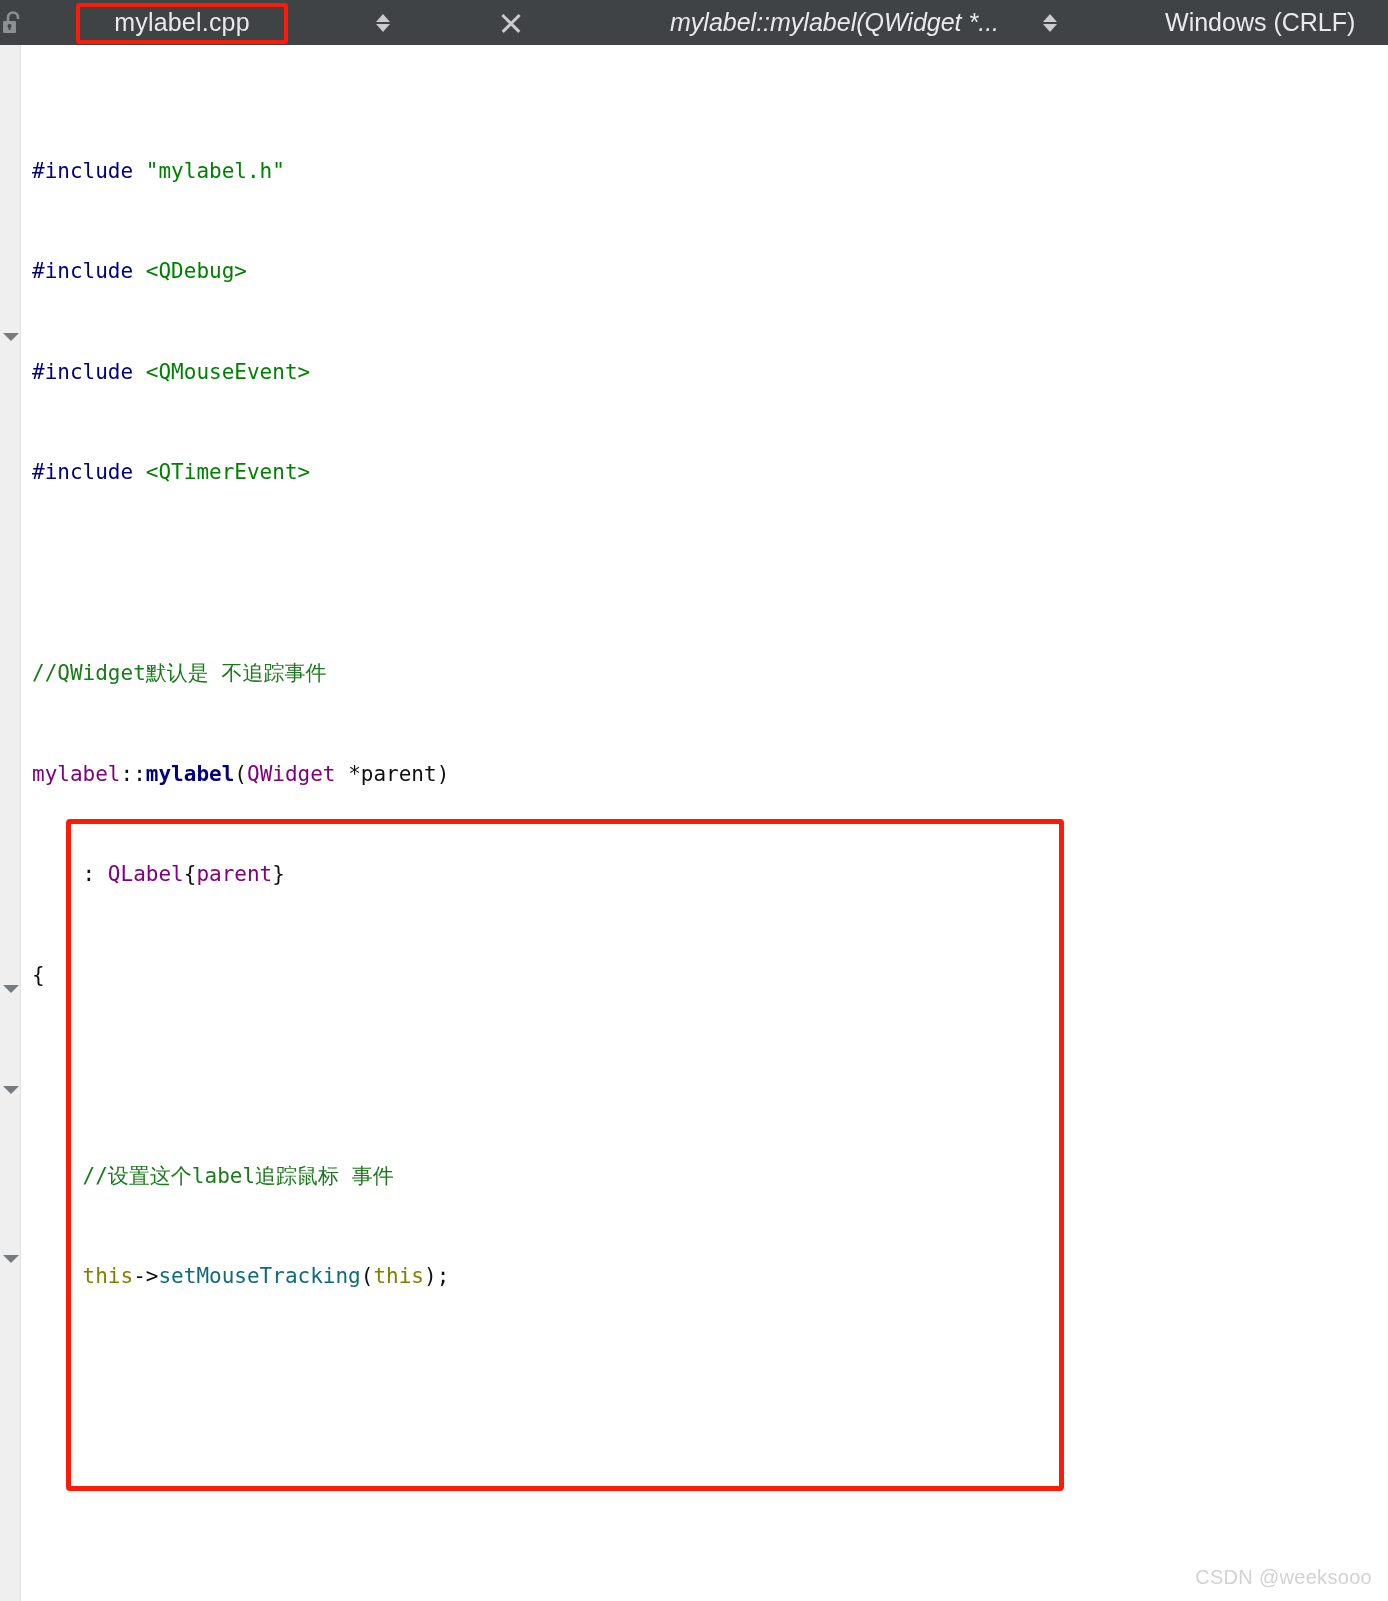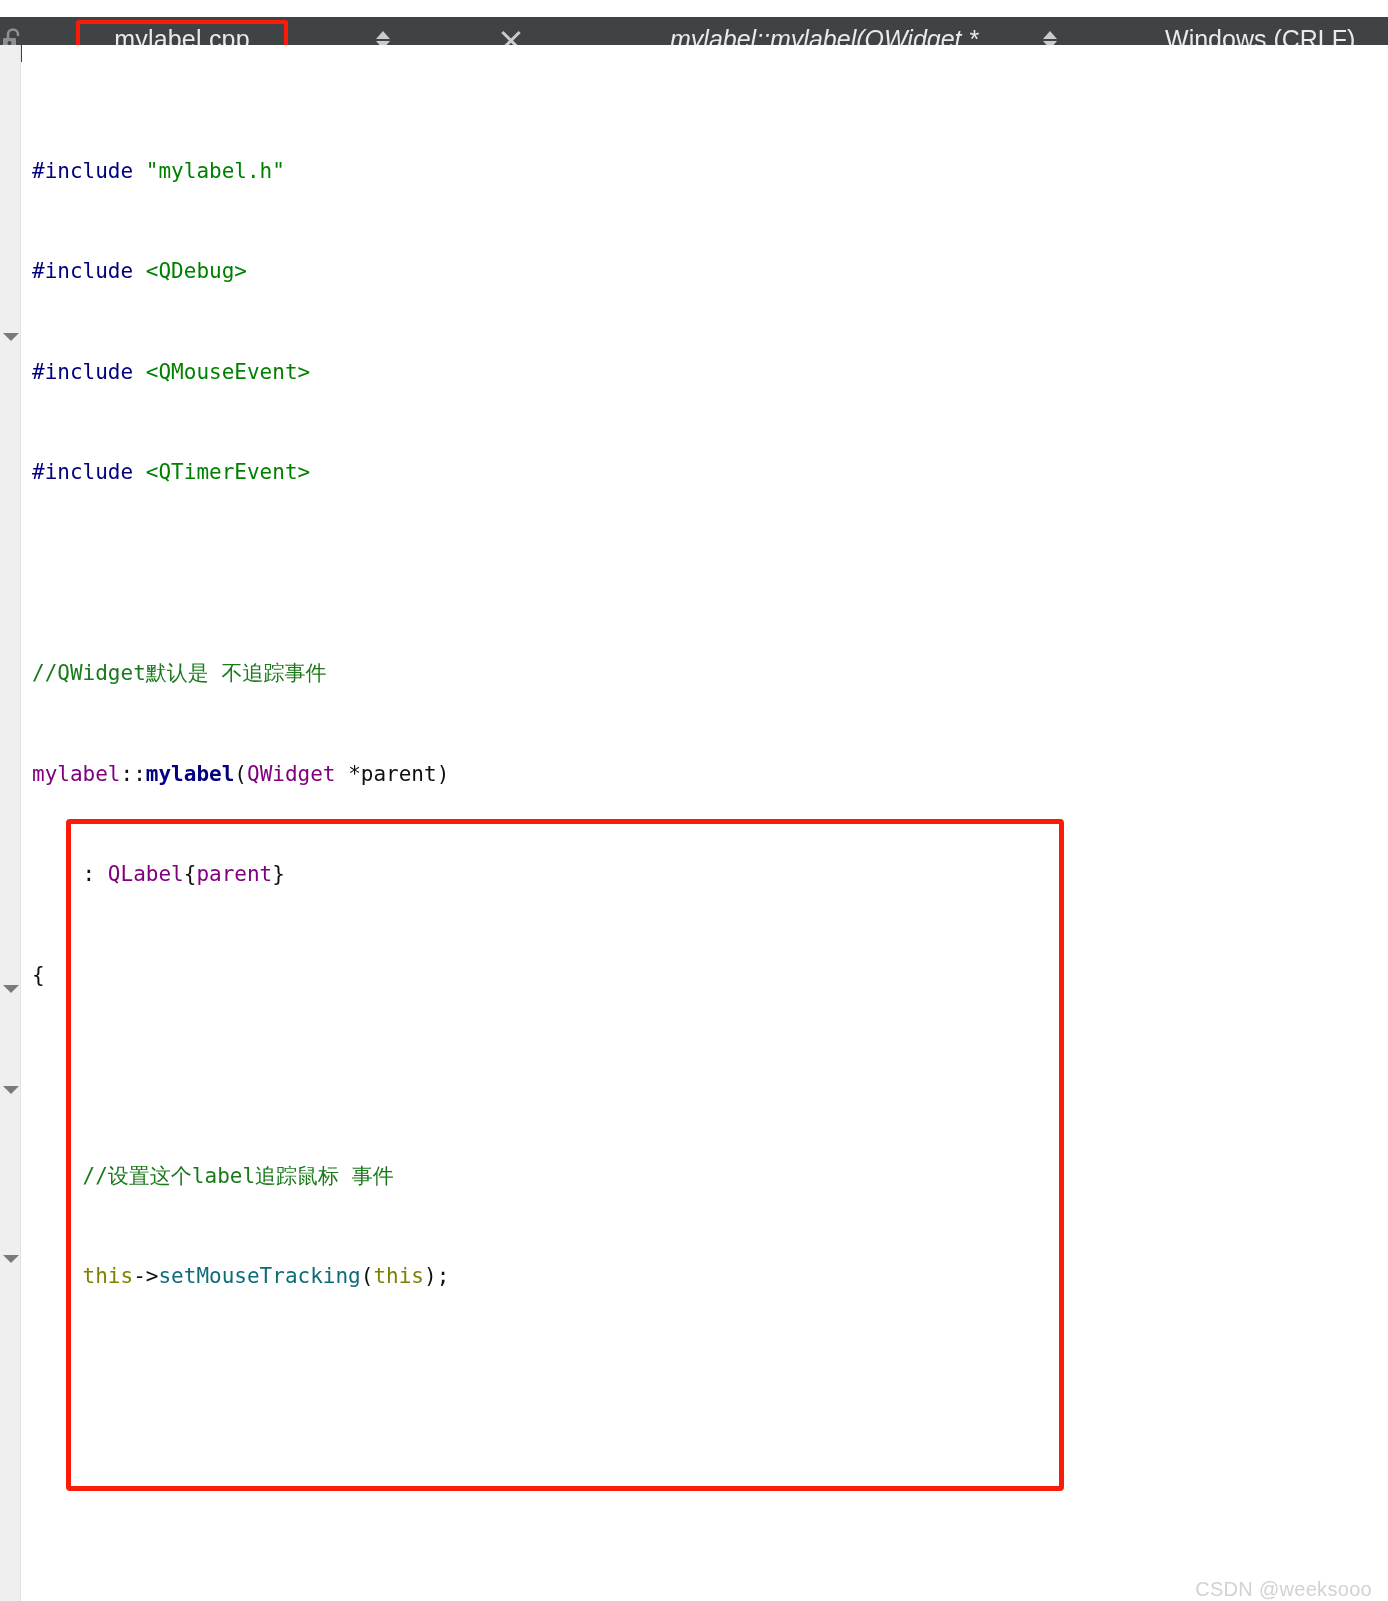--- a/index.html
+++ b/index.html
@@ -7,21 +7,21 @@
     margin: 0; padding: 0;
     width: 1388px; height: 1601px;
     background: #ffffff;
     font-family: "DejaVu Sans Mono", monospace;
     overflow: hidden;
   }
   #app { position: relative; width: 1388px; height: 1601px; background: #fff; }
 
   
   .toolbar {
-    position: absolute; left: 0; top: 17px; width: 1388px; height: 45px;
+    position: absolute; left: 0; top: 0; width: 1388px; height: 45px;
     background: #3f4346; display: flex; align-items: center;
     font-family: "Liberation Sans", sans-serif;
     gap: 44px;
   }
   .tb-lock { width: 38px; height: 45px; display: flex; align-items: center; justify-content: center; }
   .tb-filebox {
     position: relative; margin-left: 6px;
     height: 41px; min-width: 212px; display: flex; align-items: center; justify-content: center;
   }
   .tb-filebox .redring {
@@ -87,21 +87,21 @@
   .t-ital  { color: #800080; }
 
   
   .redbox {
     position: absolute; left: 66px; top: 819px; width: 998px; height: 672px;
     border: 5px solid #fc1b08; border-radius: 4px; pointer-events: none;
   }
 
   
   .watermark {
-    position: absolute; right: 16px; bottom: 0;
+    position: absolute; right: 16px; bottom: 12px;
     color: #d2d2d2; font-size: 20px;
     font-family: "Liberation Sans", sans-serif;
     letter-spacing: .3px;
     text-align: right;
   }
 </style>
 </head>
 <body>
 
 <div id="app">

